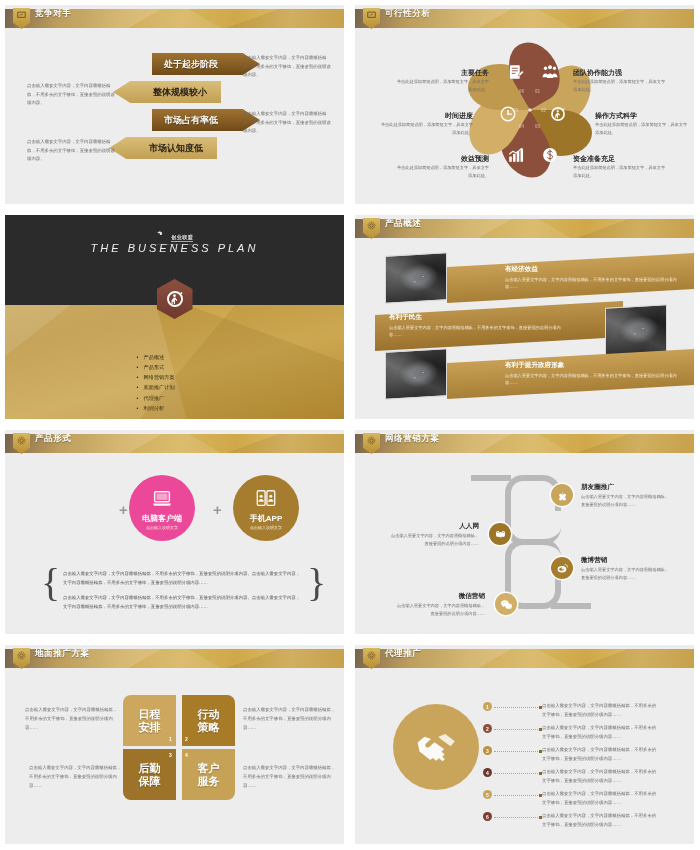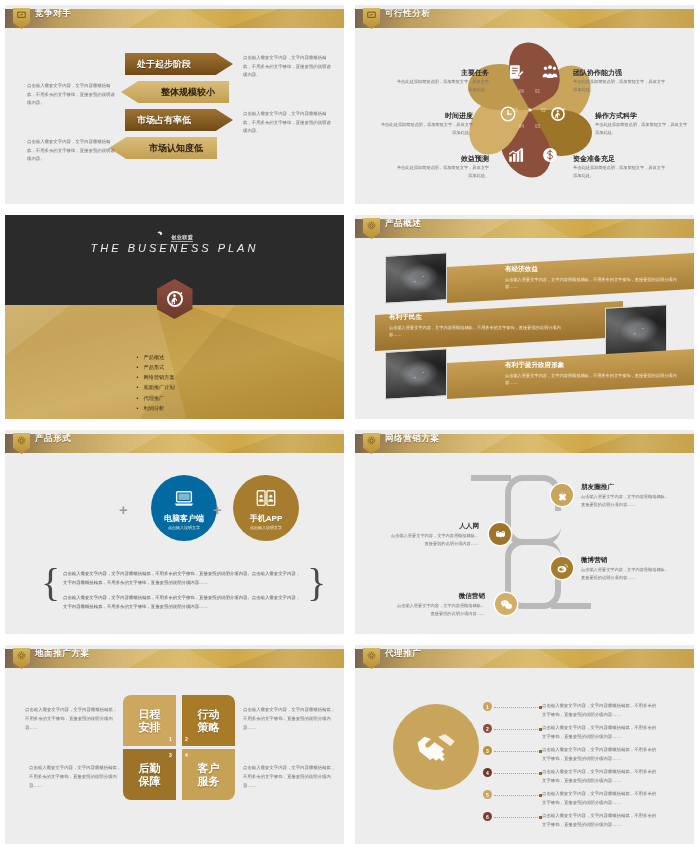--- a/index.html
+++ b/index.html
@@ -39,21 +39,21 @@
 
   .body { position:absolute; left:0; top:23px; right:0; bottom:0; }
 
   
   .arrow { position:absolute; height:22px; display:flex; align-items:center;
            font-size:9px; font-weight:bold; color:#fff;
            text-shadow:0 1px 1px rgba(0,0,0,.45); }
   .ar-r { background:linear-gradient(#b28a3c,#8c6520);
           clip-path:polygon(0 0,84% 0,100% 50%,84% 100%,0 100%);
           justify-content:flex-start; padding-left:12px; }
-  .ar-r.dark { background:linear-gradient(#a07232,#6f4a17); }
+  .ar-r.dark { background:linear-gradient(#a07232,#6f4a17);margin-left:27px; }
   .ar-l { background:linear-gradient(#d9bd79,#c2a054);
           clip-path:polygon(16% 0,100% 0,100% 100%,16% 100%,0 50%);
           justify-content:flex-end; padding-right:14px; color:#2b2016;
           text-shadow:none; }
   .sdesc { position:absolute; font-size:4.4px; line-height:1.95; color:#6a6a6a; width:92px; }
 
   
   .petal { position:absolute; width:46px; height:62px; }
   .petal i { position:absolute; inset:0; border-radius:50% 50% 50% 4px;
              display:block; }
@@ -169,21 +169,21 @@
             <path d="M2 3h20v14H2z" fill="none" stroke="#5a3d12" stroke-width="2"></path>
             <path d="M5 13l4-4 3 3 5-6"></path>
           </svg>
       </div>
       <div class="hdr-t">竞争对手</div>
 
       <div class="body">
         <div class="arrow ar-r dark" style="left:120px;top:25px;width:108px;">
             <span>处于起步阶段</span>
           </div>
-        <div class="arrow ar-l" style="left:116px;top:53px;width:108px;">
+        <div class="arrow ar-l" style="left:108px;top:53px;width:108px;">
             <span>整体规模较小</span>
           </div>
         <div class="arrow ar-r dark" style="left:120px;top:81px;width:108px;">
             <span>市场占有率低</span>
           </div>
         <div class="arrow ar-l" style="left:104px;top:109px;width:108px;">
             <span>市场认知度低</span>
           </div>
 
         <div class="sdesc" style="left:238px;top:26px;">点击输入需要文字内容，文字内容需概括精炼，不用多余的文字修饰，直接要照的说明该项内容。</div>
@@ -366,21 +366,21 @@
         <svg viewBox="0 0 24 24">
             <circle cx="12" cy="12" r="4.5" fill="none" stroke="#5a3d12" stroke-width="2"></circle>
             <circle cx="12" cy="12" r="9" fill="none" stroke="#5a3d12" stroke-width="2" stroke-dasharray="3 2"></circle>
           </svg>
       </div>
       <div class="hdr-t">产品形式</div>
 
       <div class="body">
         <div class="plus" style="left:114px;top:48px;">+</div>
 
-        <div class="pcirc" style="left:146px;top:22px;background:#0369a1;">
+        <div class="pcirc" style="left:124px;top:22px;background:#ec4899;">
           <svg viewBox="0 0 24 24">
               <rect x="4" y="4" width="16" height="11" rx="1" fill="none" stroke="#fff" stroke-width="1.6"></rect>
               <rect x="6" y="6" width="12" height="7" fill="#fff" opacity=".55"></rect>
               <path d="M2 17h20l-1.4 2.4H3.4z"></path>
             </svg>
           <div class="pc-t">电脑客户端</div>
           <div class="pc-s">点击输入说明文字</div>
         </div>
         <div class="plus" style="left:208px;top:48px;">+</div>
 

